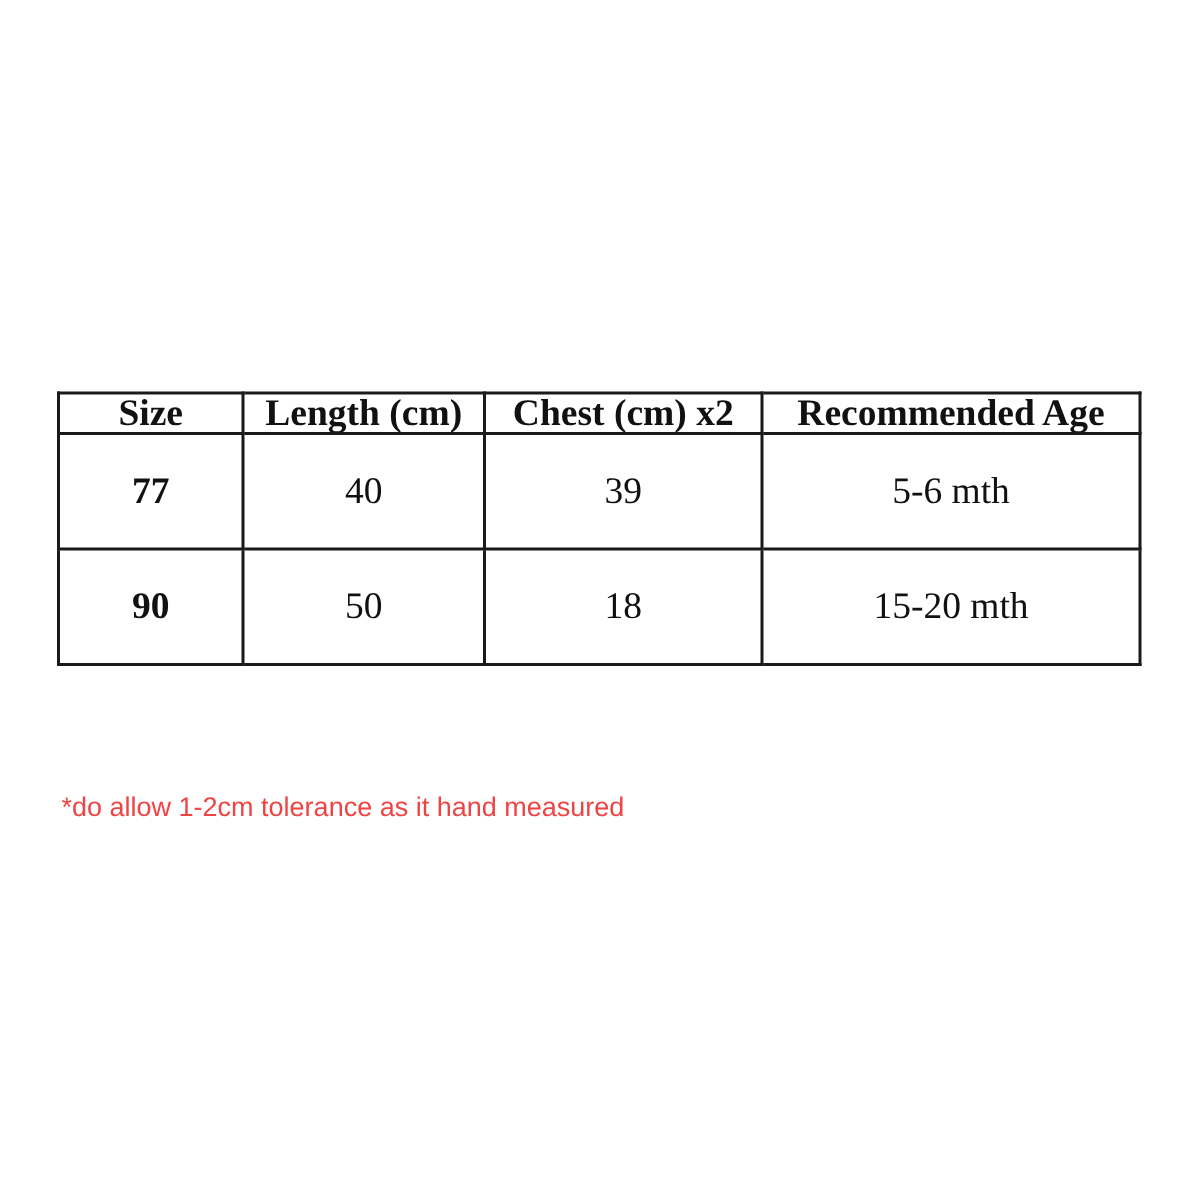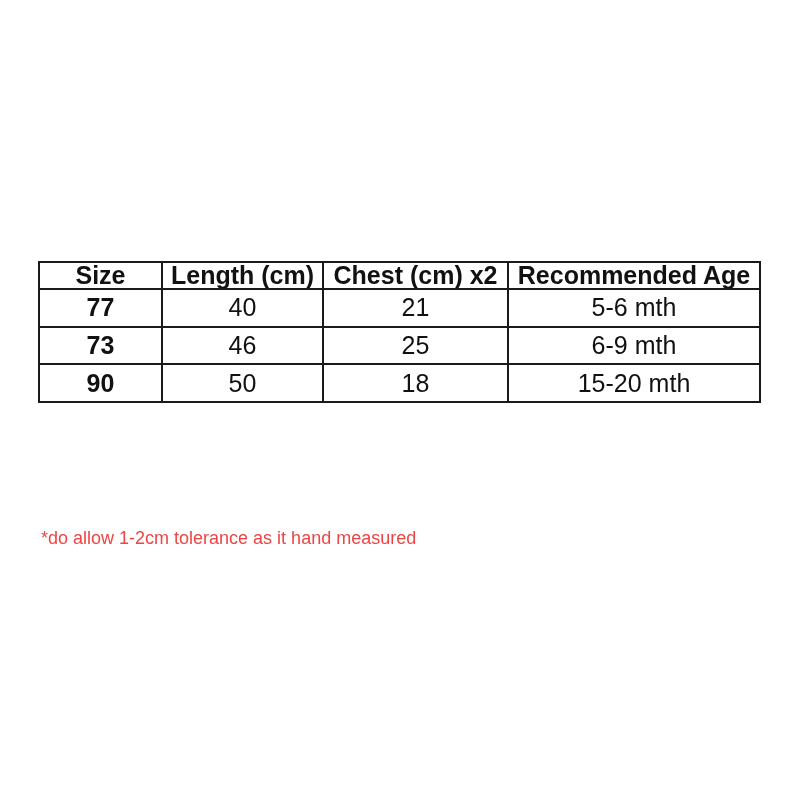--- a/index.html
+++ b/index.html
@@ -13,23 +13,24 @@
     height: 800px;
     font-family: "Liberation Sans", sans-serif;
     color: #111111;
     overflow: hidden;
   }
   .size-table {
     position: absolute;
     left: 38px;
     top: 261px;
     width: 721px;
-    height: 142px;
+    height: 183px;
     border-collapse: collapse;
     table-layout: fixed;
+    font-family: Liberation Serif, serif;
   }
   .size-table th,
   .size-table td {
     border: 2px solid #1a1a1a;
     text-align: center;
     vertical-align: middle;
     padding: 0;
     font-size: 25px;
     line-height: 1;
     color: #111111;
@@ -67,28 +68,22 @@
       <th>Size</th>
       <th>Length (cm)</th>
       <th>Chest (cm) x2</th>
       <th>Recommended Age</th>
     </tr>
   </thead>
   <tbody>
     <tr>
       <td class="col-size">77</td>
       <td>40</td>
-      <td>21</td>
+      <td>39</td>
       <td>5-6 mth</td>
-    </tr>
-    <tr>
-      <td class="col-size">73</td>
-      <td>46</td>
-      <td>25</td>
-      <td>6-9 mth</td>
     </tr>
     <tr>
       <td class="col-size">90</td>
       <td>50</td>
       <td>18</td>
       <td>15-20 mth</td>
     </tr>
   </tbody>
 </table>
 

